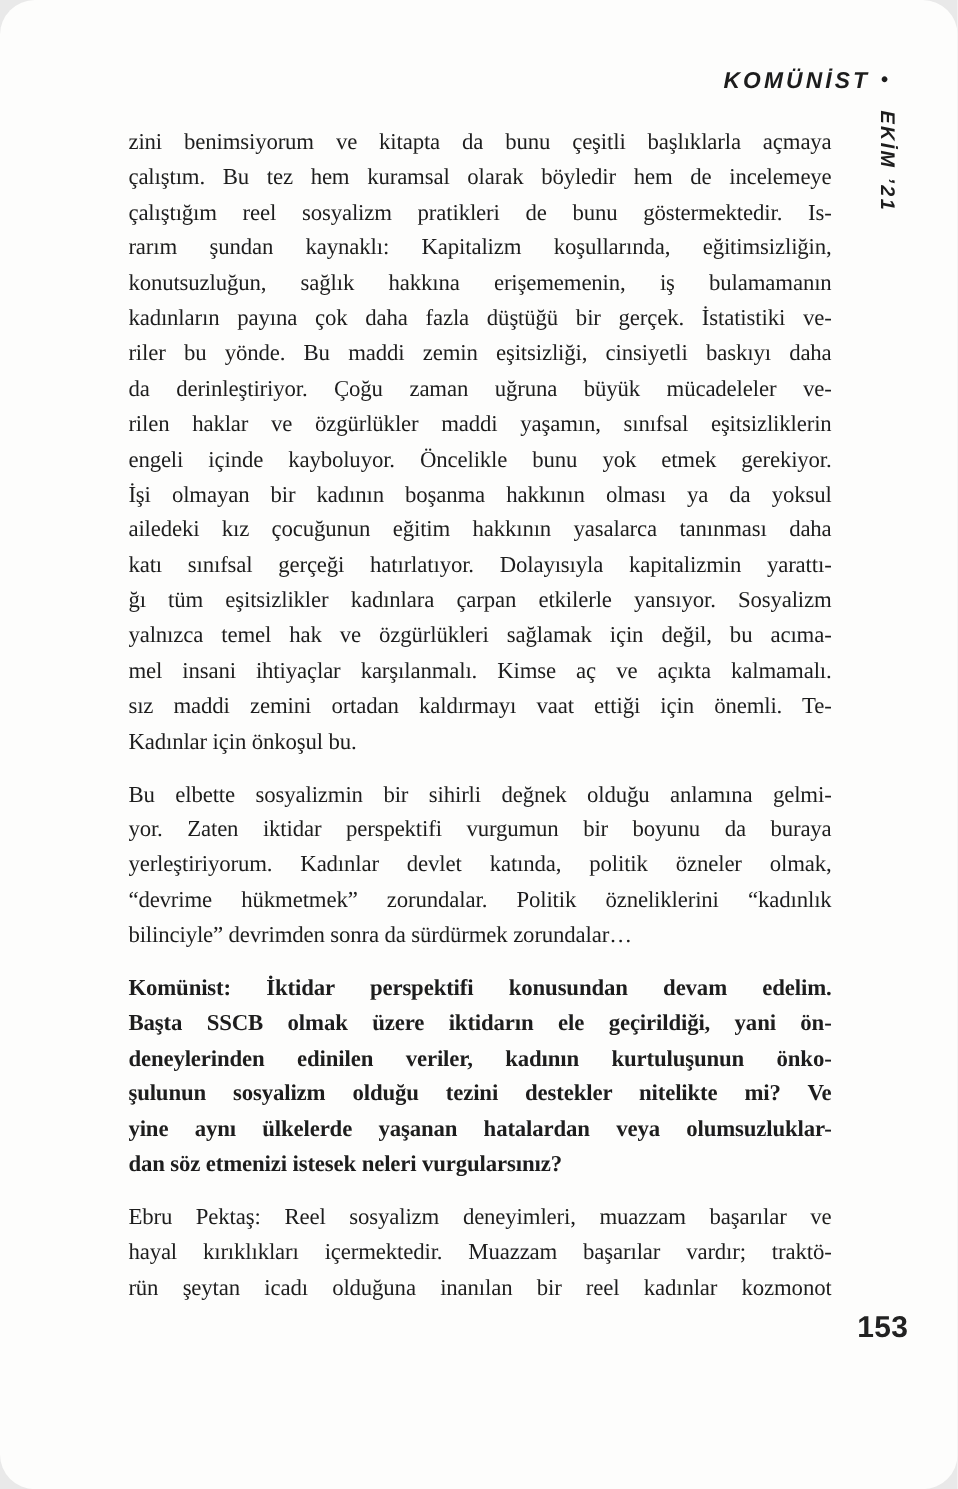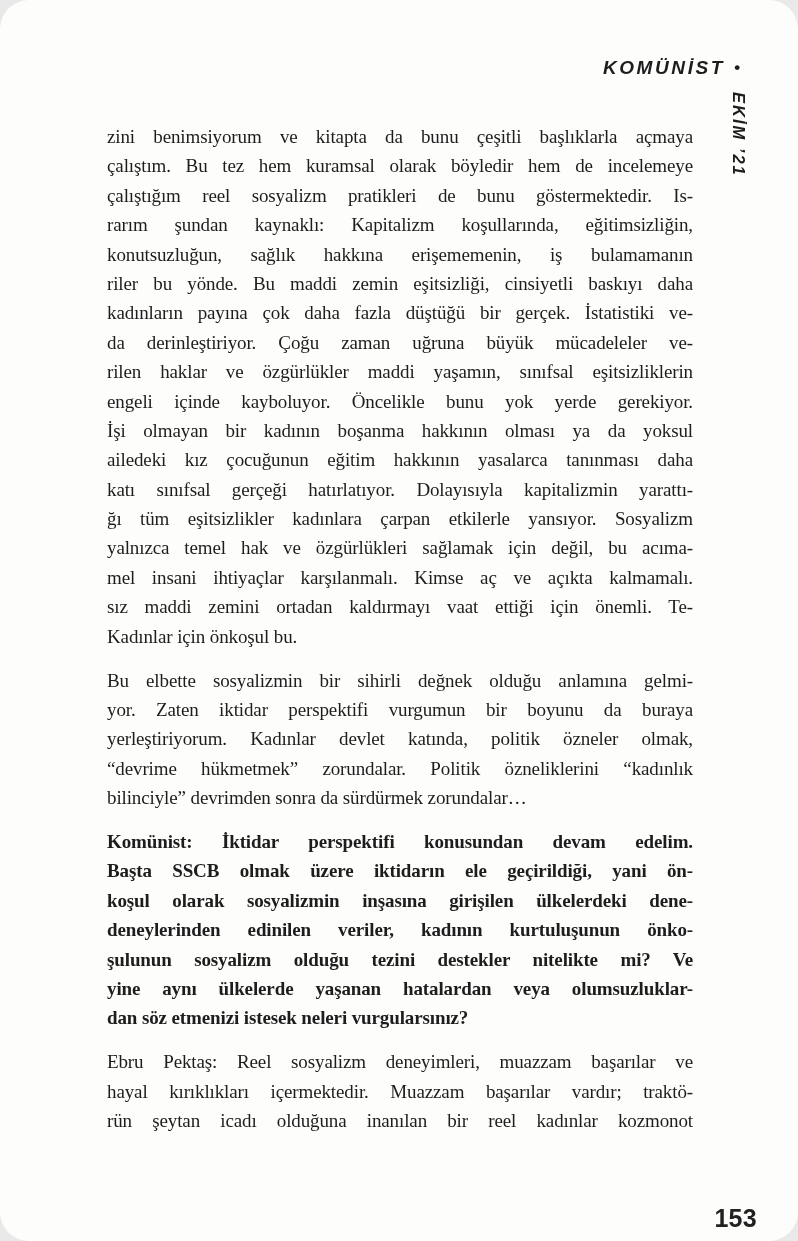--- a/index.html
+++ b/index.html
@@ -52,21 +52,21 @@
     font-weight:700;
     font-size:16.5px;
     letter-spacing:2px;
     color:var(--ink);
     white-space:nowrap;
   }
   
   .text-column{
     position:absolute;
     left:107px;
-    top:122px;
+    top:104px;
     width:586px;
     font-size:19px;
     line-height:29.4px;
     letter-spacing:-0.12px;
     color:var(--ink);
   }
   .para{margin:0 0 14.5px 0;}
   .para.bold{font-weight:700;}
   .line{
     text-align:justify;
@@ -76,21 +76,21 @@
     white-space:normal;
   }
   .line.last{
     text-align:right;
     text-align-last:left;
   }
   .speaker{font-weight:400;}
   
   .page-number{
     position:absolute;
-    top:1204px;
+    top:1092px;
     right:41px;
     font-family:"Liberation Sans", sans-serif;
     font-weight:700;
     font-size:25px;
     letter-spacing:0.3px;
     color:#222;
   }
 </style>
 </head>
 <body>
@@ -103,45 +103,44 @@
 
   <div class="issue-vertical">EKİM ’21</div>
 
   <main class="text-column" id="text-column">
       <div class="para">
         <div class="line">zini benimsiyorum ve kitapta da bunu çeşitli başlıklarla açmaya</div>
         <div class="line">çalıştım. Bu tez hem kuramsal olarak böyledir hem de incelemeye</div>
         <div class="line">çalıştığım reel sosyalizm pratikleri de bunu göstermektedir. Is-</div>
         <div class="line">rarım şundan kaynaklı: Kapitalizm koşullarında, eğitimsizliğin,</div>
         <div class="line">konutsuzluğun, sağlık hakkına erişememenin, iş bulamamanın</div>
+        <div class="line">kadınların payına çok daha fazla düştüğü bir gerçek. İstatistiki ve-</div>
         <div class="line">riler bu yönde. Bu maddi zemin eşitsizliği, cinsiyetli baskıyı daha</div>
-        <div class="line">kadınların payına çok daha fazla düştüğü bir gerçek. İstatistiki ve-</div>
         <div class="line">da derinleştiriyor. Çoğu zaman uğruna büyük mücadeleler ve-</div>
         <div class="line">rilen haklar ve özgürlükler maddi yaşamın, sınıfsal eşitsizliklerin</div>
-        <div class="line">engeli içinde kayboluyor. Öncelikle bunu yok yerde gerekiyor.</div>
+        <div class="line">engeli içinde kayboluyor. Öncelikle bunu yok etmek gerekiyor.</div>
         <div class="line">İşi olmayan bir kadının boşanma hakkının olması ya da yoksul</div>
         <div class="line">ailedeki kız çocuğunun eğitim hakkının yasalarca tanınması daha</div>
         <div class="line">katı sınıfsal gerçeği hatırlatıyor. Dolayısıyla kapitalizmin yarattı-</div>
         <div class="line">ğı tüm eşitsizlikler kadınlara çarpan etkilerle yansıyor. Sosyalizm</div>
         <div class="line">yalnızca temel hak ve özgürlükleri sağlamak için değil, bu acıma-</div>
         <div class="line">mel insani ihtiyaçlar karşılanmalı. Kimse aç ve açıkta kalmamalı.</div>
         <div class="line">sız maddi zemini ortadan kaldırmayı vaat ettiği için önemli. Te-</div>
         <div class="line last">Kadınlar için önkoşul bu.</div>
       </div>
       <div class="para">
         <div class="line">Bu elbette sosyalizmin bir sihirli değnek olduğu anlamına gelmi-</div>
         <div class="line">yor. Zaten iktidar perspektifi vurgumun bir boyunu da buraya</div>
         <div class="line">yerleştiriyorum. Kadınlar devlet katında, politik özneler olmak,</div>
         <div class="line">“devrime hükmetmek” zorundalar. Politik özneliklerini “kadınlık</div>
         <div class="line last">bilinciyle” devrimden sonra da sürdürmek zorundalar…</div>
       </div>
       <div class="para bold">
         <div class="line">Komünist: İktidar perspektifi konusundan devam edelim.</div>
         <div class="line">Başta SSCB olmak üzere iktidarın ele geçirildiği, yani ön-</div>
-        <div class="line">koşul olarak sosyalizmin inşasına girişilen ülkelerdeki dene-</div>
         <div class="line">deneylerinden edinilen veriler, kadının kurtuluşunun önko-</div>
         <div class="line">şulunun sosyalizm olduğu tezini destekler nitelikte mi? Ve</div>
         <div class="line">yine aynı ülkelerde yaşanan hatalardan veya olumsuzluklar-</div>
         <div class="line last">dan söz etmenizi istesek neleri vurgularsınız?</div>
       </div>
       <div class="para">
         <div class="line"><span class="speaker">Ebru Pektaş:</span> Reel sosyalizm deneyimleri, muazzam başarılar ve</div>
         <div class="line">hayal kırıklıkları içermektedir. Muazzam başarılar vardır; traktö-</div>
         <div class="line">rün şeytan icadı olduğuna inanılan bir reel kadınlar kozmonot</div>
       </div>

